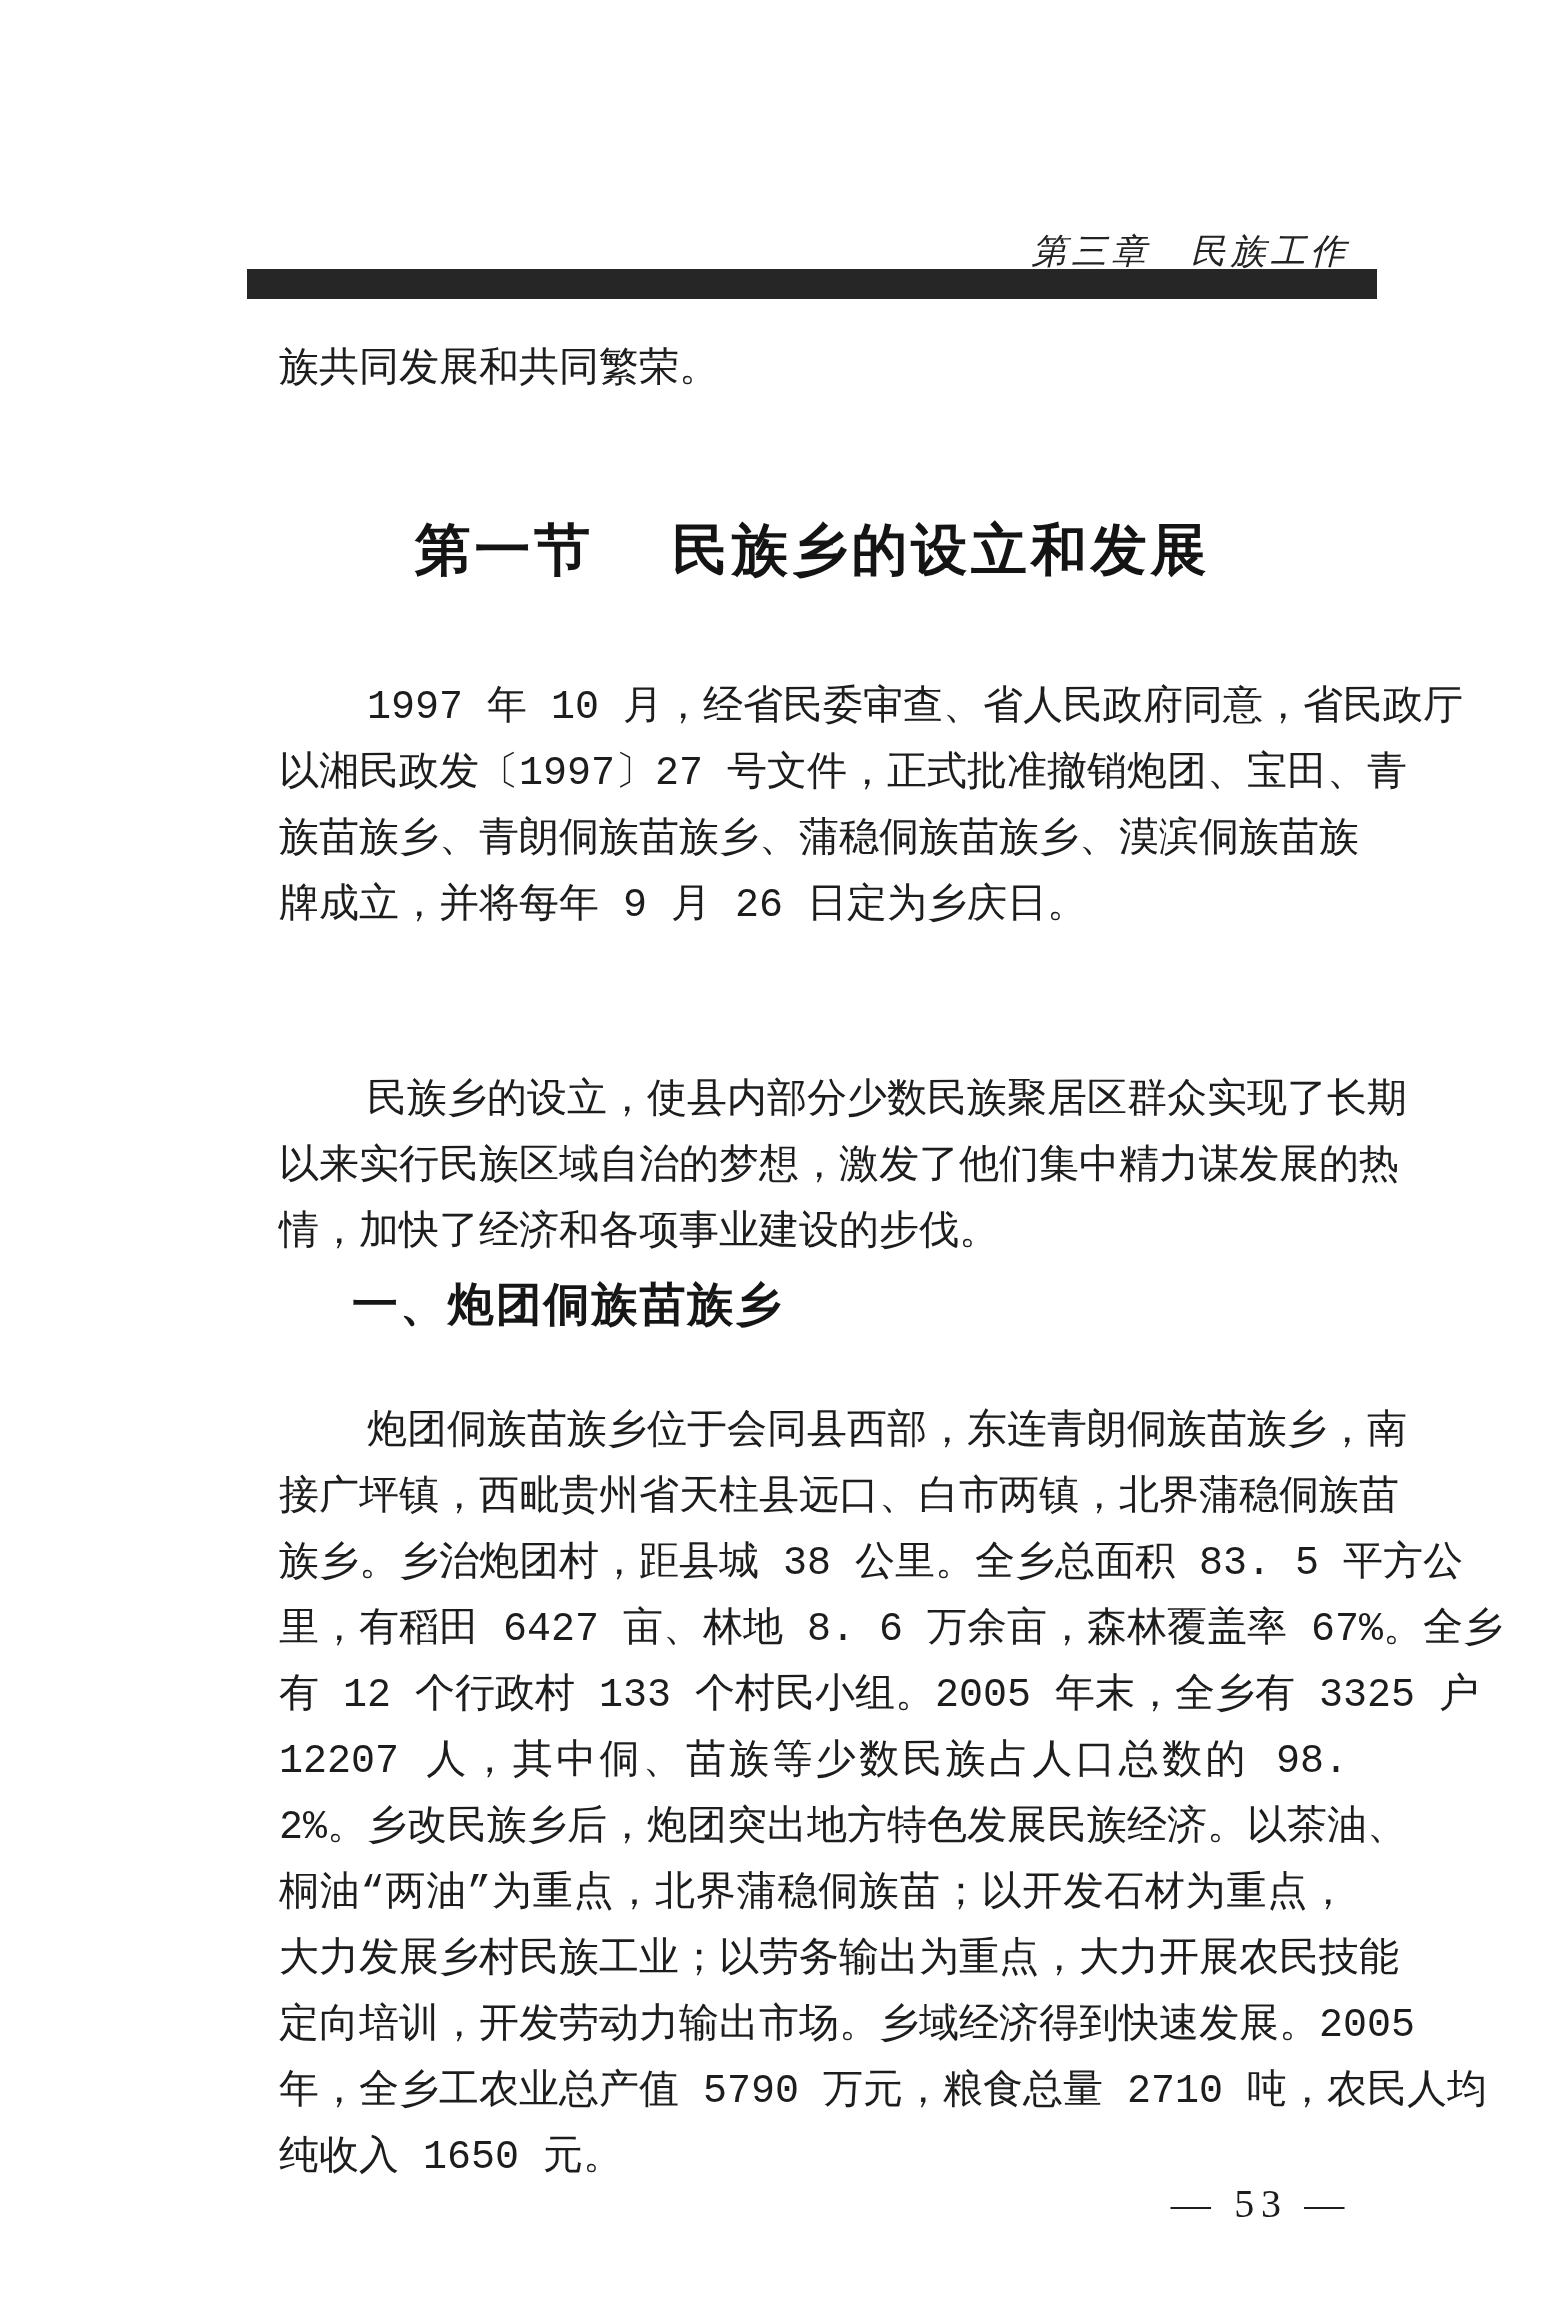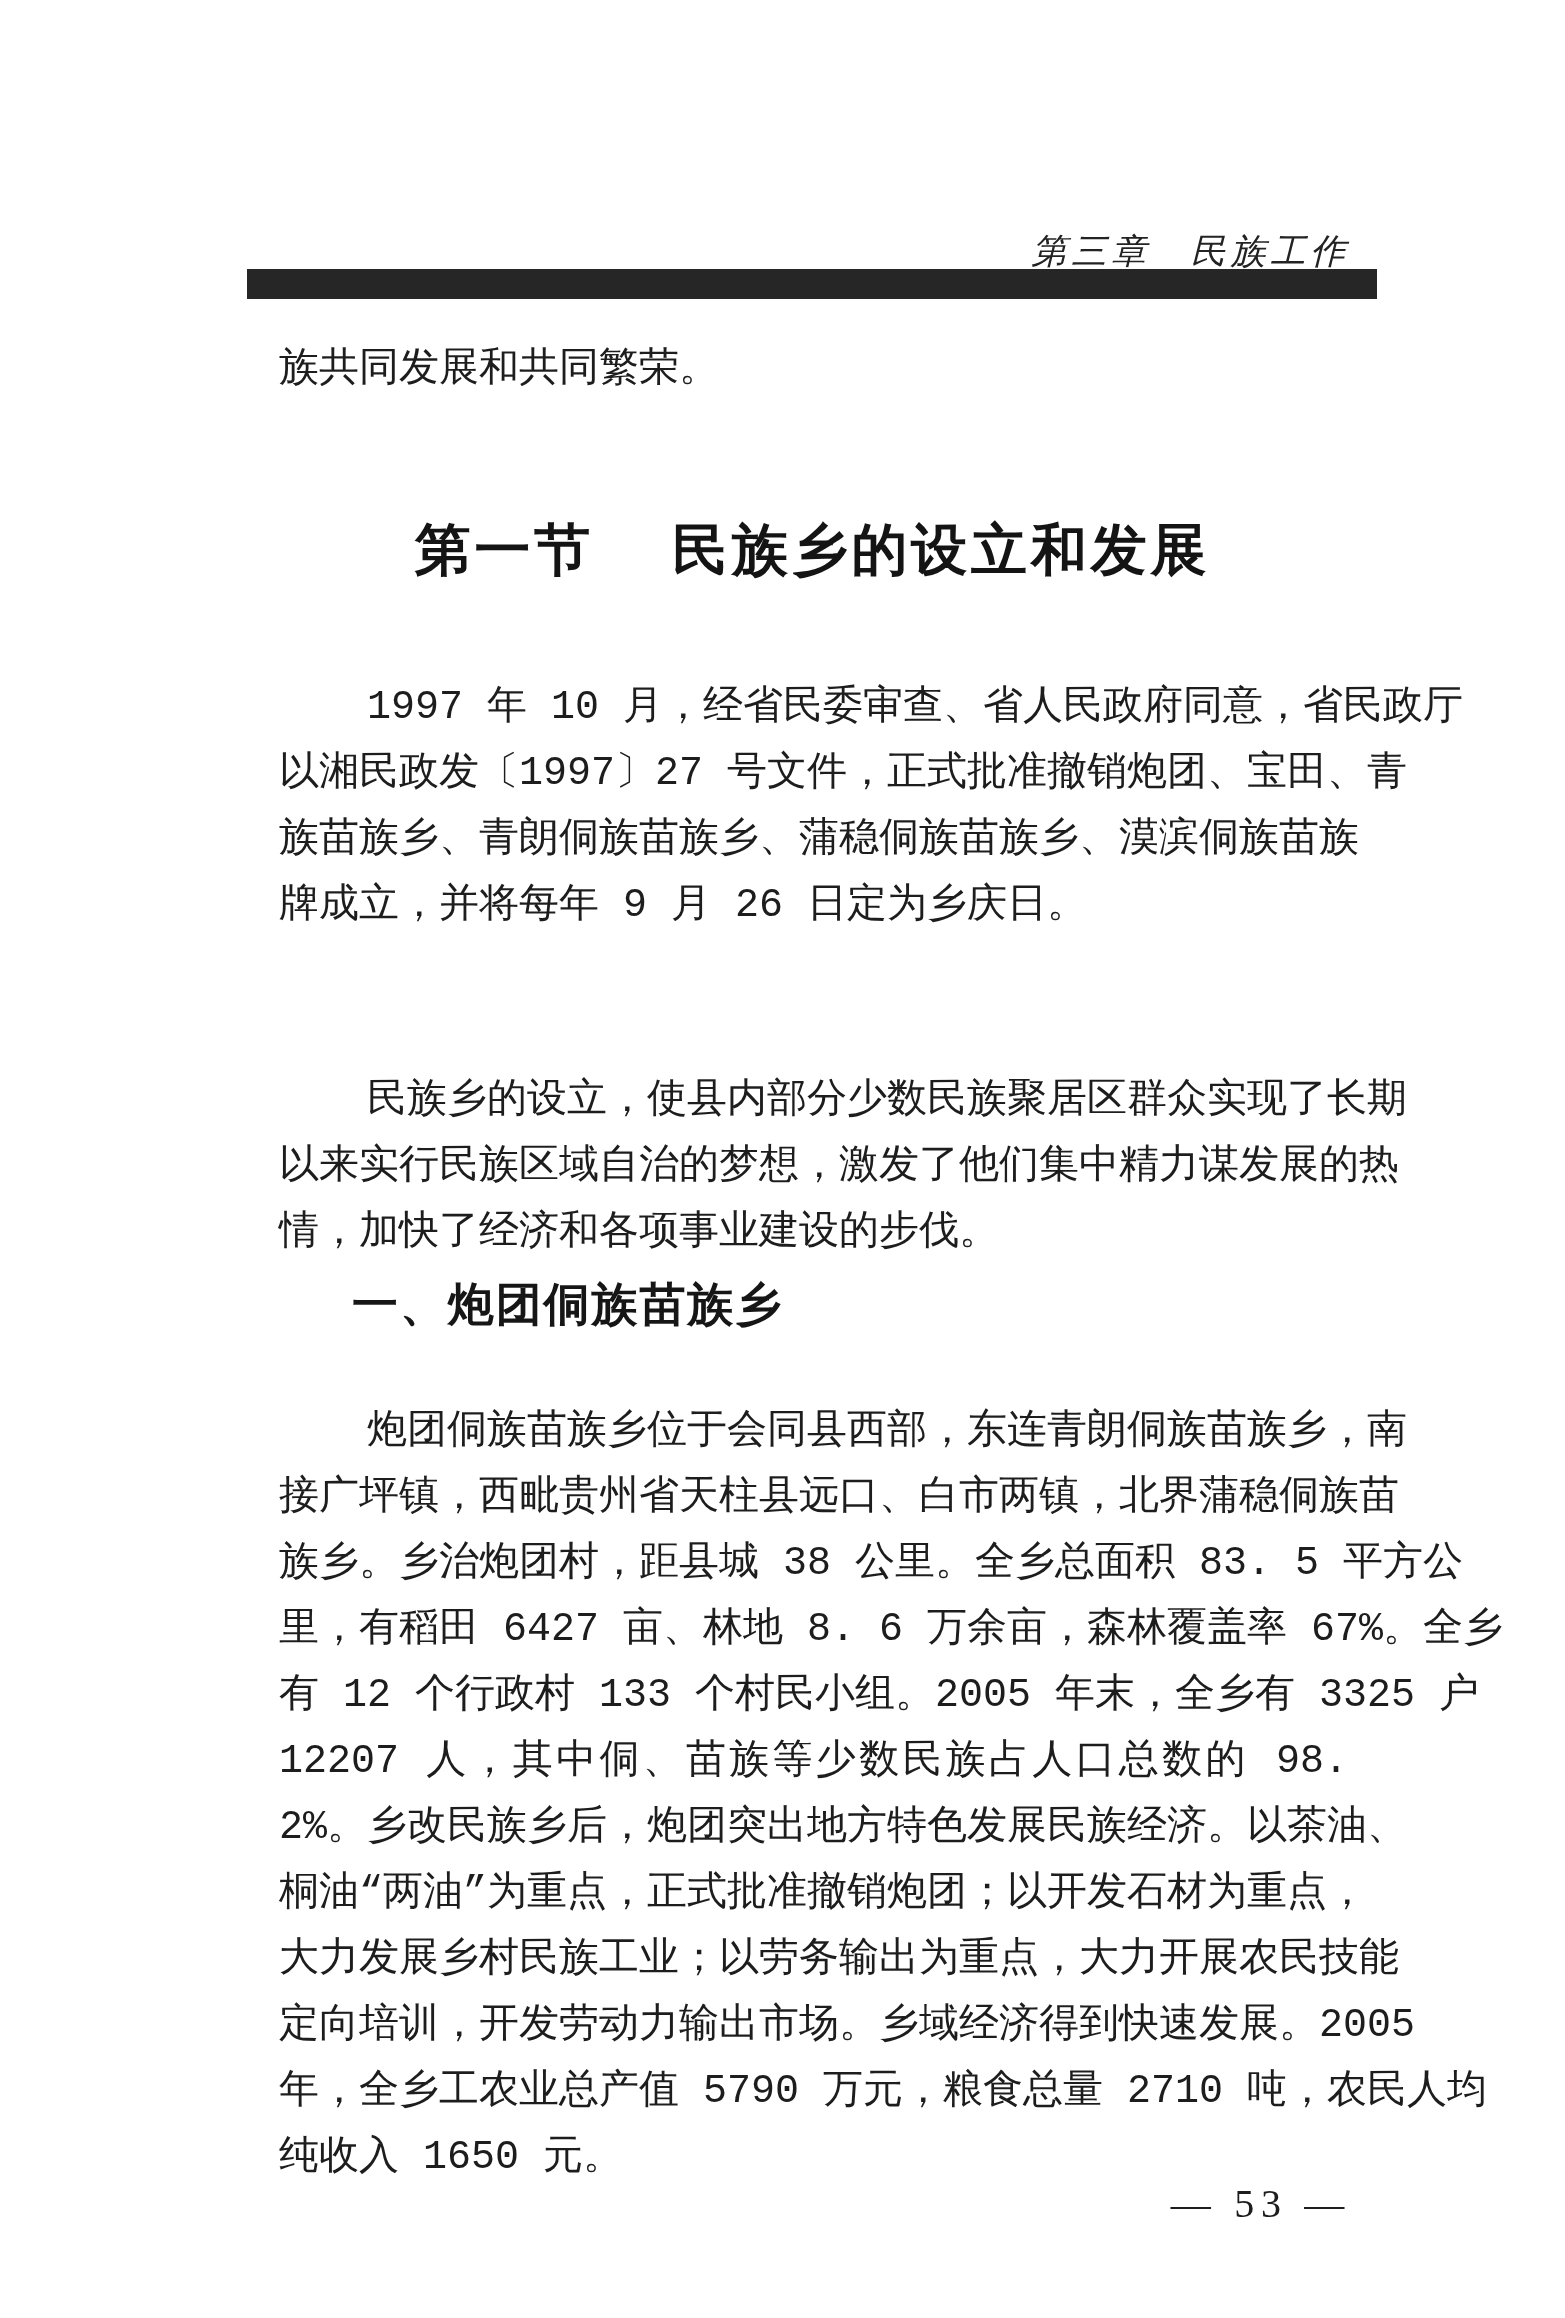--- a/index.html
+++ b/index.html
@@ -140,21 +140,21 @@
     <div class="line indent">炮团侗族苗族乡位于会同县西部，东连青朗侗族苗族乡，南</div>
     <div class="line">接广坪镇，西毗贵州省天柱县远口、白市两镇，北界蒲稳侗族苗</div>
     <div class="line">族乡。乡治炮团村，距县城 38 公里。全乡总面积 83. 5 平方公</div>
     <div class="line">里，有稻田 6427 亩、林地 8. 6 万余亩，森林覆盖率 67%。全乡</div>
     <div class="line">有 12 个行政村 133 个村民小组。2005 年末，全乡有 3325 户</div>
     <div class="line end">12207 人，其中侗、苗族等少数民族占人口总数的 98. 2%。</div>
   </div>
 
   <div class="textblock" style="top:1735px">
     <div class="line indent">乡改民族乡后，炮团突出地方特色发展民族经济。以茶油、</div>
-    <div class="line">桐油“两油”为重点，正式批准撤销炮团；以开发石材为重点，</div>
+    <div class="line">桐油“两油”为重点，北界蒲稳侗族苗；以开发石材为重点，</div>
     <div class="line">大力发展乡村民族工业；以劳务输出为重点，大力开展农民技能</div>
     <div class="line">定向培训，开发劳动力输出市场。乡域经济得到快速发展。2005</div>
     <div class="line">年，全乡工农业总产值 5790 万元，粮食总量 2710 吨，农民人均</div>
     <div class="line end">纯收入 1650 元。</div>
   </div>
 
   <div class="page-number">— 53 —</div>
 
 </div>
 

